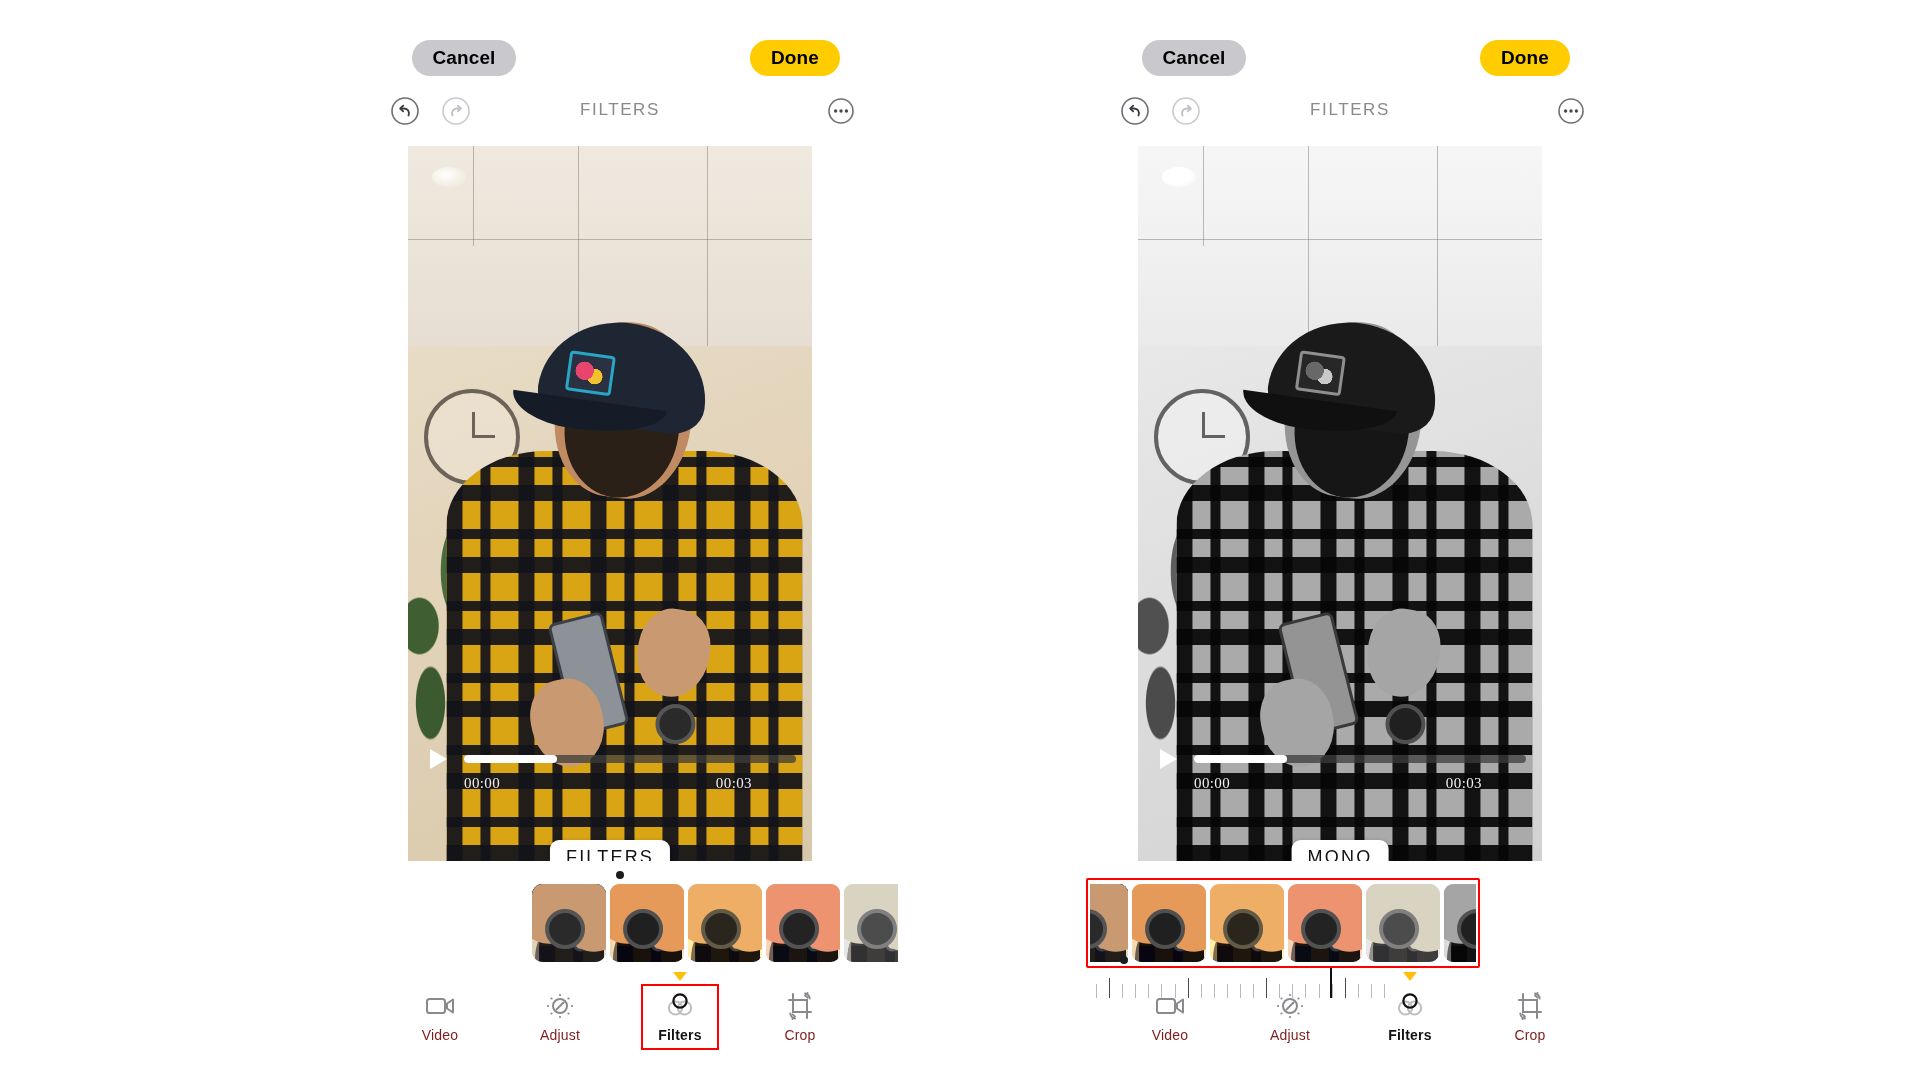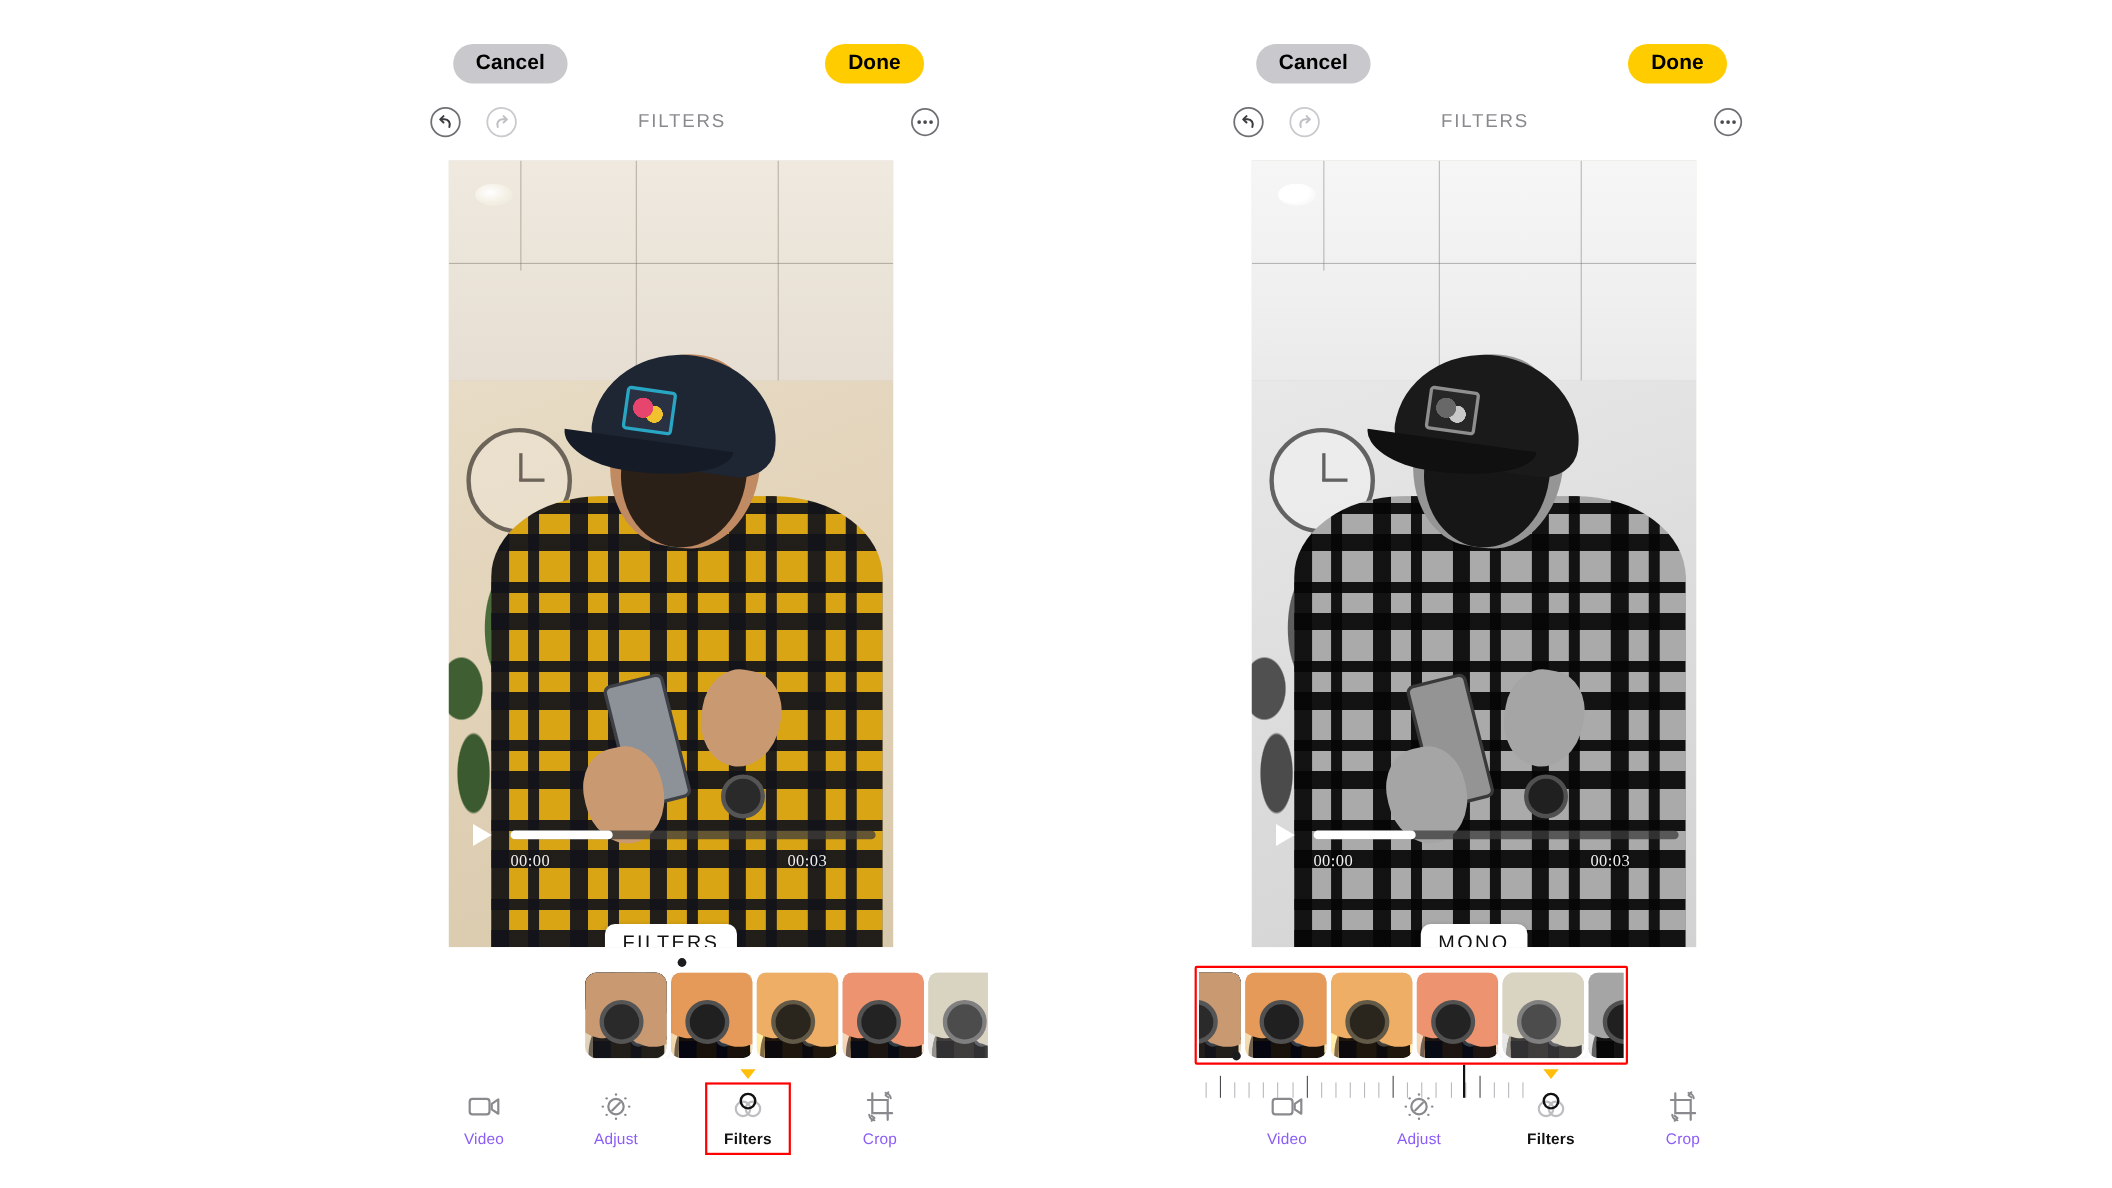--- a/index.html
+++ b/index.html
@@ -236,21 +236,21 @@
   .tabs {
     position: absolute; bottom: 58px; left: 0; width: 100%;
     display: flex; justify-content: center; gap: 54px;
   }
   .tab {
     position: relative; width: 66px; height: 62px;
     display: flex; flex-direction: column; align-items: center; justify-content: flex-start;
     cursor: pointer; padding-top: 4px;
   }
   .tab svg { display: block; width: 34px; height: 32px; }
-  .tab-label { margin-top: 5px; font-size: 14px; color: #8b5cf6; letter-spacing: .2px; }
+  .tab-label { margin-top: 5px; font-size: 14px; color: #7f1d1d; letter-spacing: .2px; }
   .tab-active .tab-label { color: #111; font-weight: bold; }
   .tab-caret {
     position: absolute; top: -14px; left: 50%; transform: translateX(-50%);
     width: 0; height: 0;
     border-left: 7px solid transparent; border-right: 7px solid transparent;
     border-top: 9px solid #ffbe0a;
   }
   .tab-outline {
     position: absolute; left: -6px; top: -2px; right: -6px; bottom: -2px;
     border: 2px solid #ff0000; pointer-events: none;

